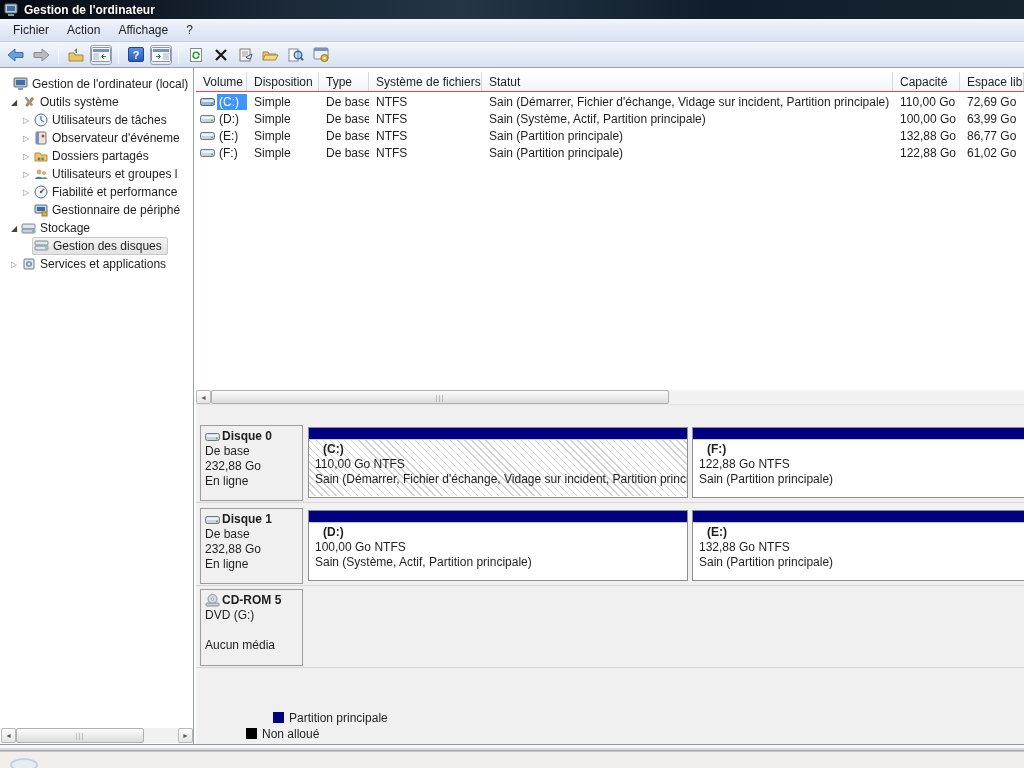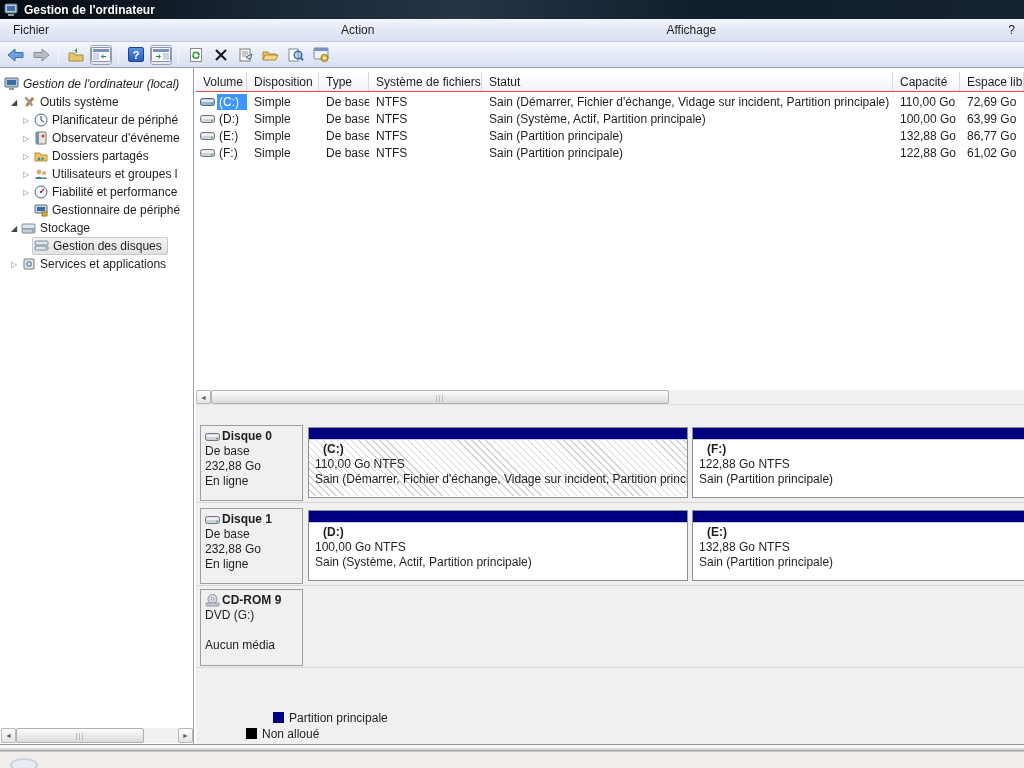--- a/index.html
+++ b/index.html
@@ -11,21 +11,21 @@
   
   #titlebar { left:0; top:0; width:1024px; height:19px;
     background:linear-gradient(90deg,#060b12 0%,#1b2938 28%,#243546 45%,#101d2b 70%,#16242f 100%);
     display:flex; align-items:center; padding-left:4px; }
   #titlebar .title { color:#ffffff; font-weight:bold; font-size:12px; margin-left:5px;
     text-shadow:0 1px 2px #000; }
 
   
   #menubar { left:0; top:19px; width:1024px; height:23px;
     background:linear-gradient(180deg,#f2f5fb 0%,#e3e9f6 50%,#d9e1f2 100%);
-    border-bottom:1px solid #c3cade; display:flex; align-items:center; padding-left:4px;justify-content:space-between; }
+    border-bottom:1px solid #c3cade; display:flex; align-items:center; padding-left:4px; }
   .menu-item { padding:3px 9px; cursor:default; }
 
   
   #toolbar { left:0; top:42px; width:1024px; height:26px;
     background:linear-gradient(180deg,#f4f7fc 0%,#e4eaf6 55%,#d8e0f0 100%);
     border-bottom:1px solid #96a0b4; display:flex; align-items:center; padding-left:5px; gap:3px; }
   .tb-btn { width:22px; height:20px; display:flex; align-items:center; justify-content:center; }
   .tb-sep { width:1px; height:18px; background:#aab2c4; margin:0 3px; border-right:1px solid #f4f7fc; }
   .tb-framed { border:1px solid #9aa2b4; border-radius:3px; background:linear-gradient(180deg,#fbfcfe,#e2e8f2); }
   .help-glyph { width:16px; height:15px; background:linear-gradient(180deg,#5a8ede,#2a5cb8); border:1px solid #1a4494;
@@ -219,21 +219,21 @@
             <circle cx="11.5" cy="11" r="1.2" fill="#ffffff"></circle>
           </svg>
         </span>
       </div>
     </div>
 
   <div id="main" class="abs">
 
     <div id="sidebar" class="abs">
       <div id="tree" style="padding-top:7px">
-          <div class="tree-row" style="padding-left: 3px; font-style: italic;">
+          <div class="tree-row" style="padding-left: 12px;">
             <span class="tree-icon">
               <svg width="16" height="14">
                 <rect x="1" y="1" width="13" height="9" rx="1" fill="#b9c6d8" stroke="#5a6a7a"></rect>
                 <rect x="3" y="3" width="9" height="5" fill="#3a6ea5"></rect>
                 <rect x="5" y="11" width="5" height="2" fill="#8a97a5"></rect>
               </svg>
             </span>
             <span class="tree-label">Gestion de l'ordinateur (local)</span>
           </div>
           <div class="tree-row" style="padding-left: 8px;">
@@ -247,21 +247,21 @@
             <span class="tree-label">Outils système</span>
           </div>
           <div class="tree-row" style="padding-left: 20px;">
             <span class="expander collapsed">▷</span>
             <span class="tree-icon">
               <svg width="14" height="14">
                 <circle cx="7" cy="7" r="6" fill="#f4f7fa" stroke="#4a6a8a"></circle>
                 <path d="M7 3v4l3 2" stroke="#2a4a6a" fill="none"></path>
               </svg>
             </span>
-            <span class="tree-label">Planificateur de périphé</span>
+            <span class="tree-label">Utilisateurs de tâches</span>
           </div>
           <div class="tree-row" style="padding-left: 20px;">
             <span class="expander collapsed">▷</span>
             <span class="tree-icon">
               <svg width="14" height="14">
                 <rect x="2" y="1" width="10" height="12" rx="1" fill="#e8e4da" stroke="#7a756a"></rect>
                 <rect x="2" y="1" width="3" height="12" fill="#7a92b8"></rect>
                 <circle cx="9" cy="5" r="1.5" fill="#c04040"></circle>
               </svg>
             </span>
@@ -517,21 +517,21 @@
           <div class="row-sep" style="top: 180px;"></div>
           <div class="disk-hdr" style="top: 184px; height: 77px;">
             <div class="name">
               <span>
                 <svg width="15" height="13">
                   <circle cx="7.5" cy="5" r="4.5" fill="#d8dce4" stroke="#8a90a0"></circle>
                   <circle cx="7.5" cy="5" r="1.3" fill="#f6f8fa" stroke="#9aa0ae"></circle>
                   <rect x="1" y="9" width="13" height="3" rx="1" fill="#c8cdd6" stroke="#8a90a0"></rect>
                 </svg>
               </span>
-              <span>CD-ROM 9</span>
+              <span>CD-ROM 5</span>
             </div>
             <div>DVD (G:)</div>
             <div>&nbsp;</div>
             <div>Aucun média</div>
           </div>
           <div class="row-sep" style="top: 262px;"></div>
           <div class="legend-item" style="left: 4px; top: 322px; margin-left: 46px;">
             <span class="swatch" style="background: rgb(0, 0, 0);"></span>
             <span>Non alloué</span>
           </div>

